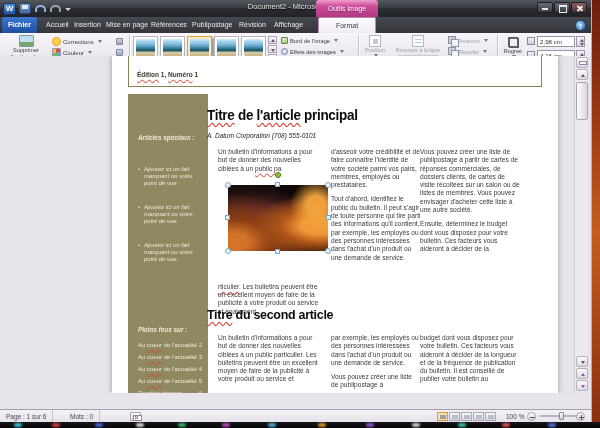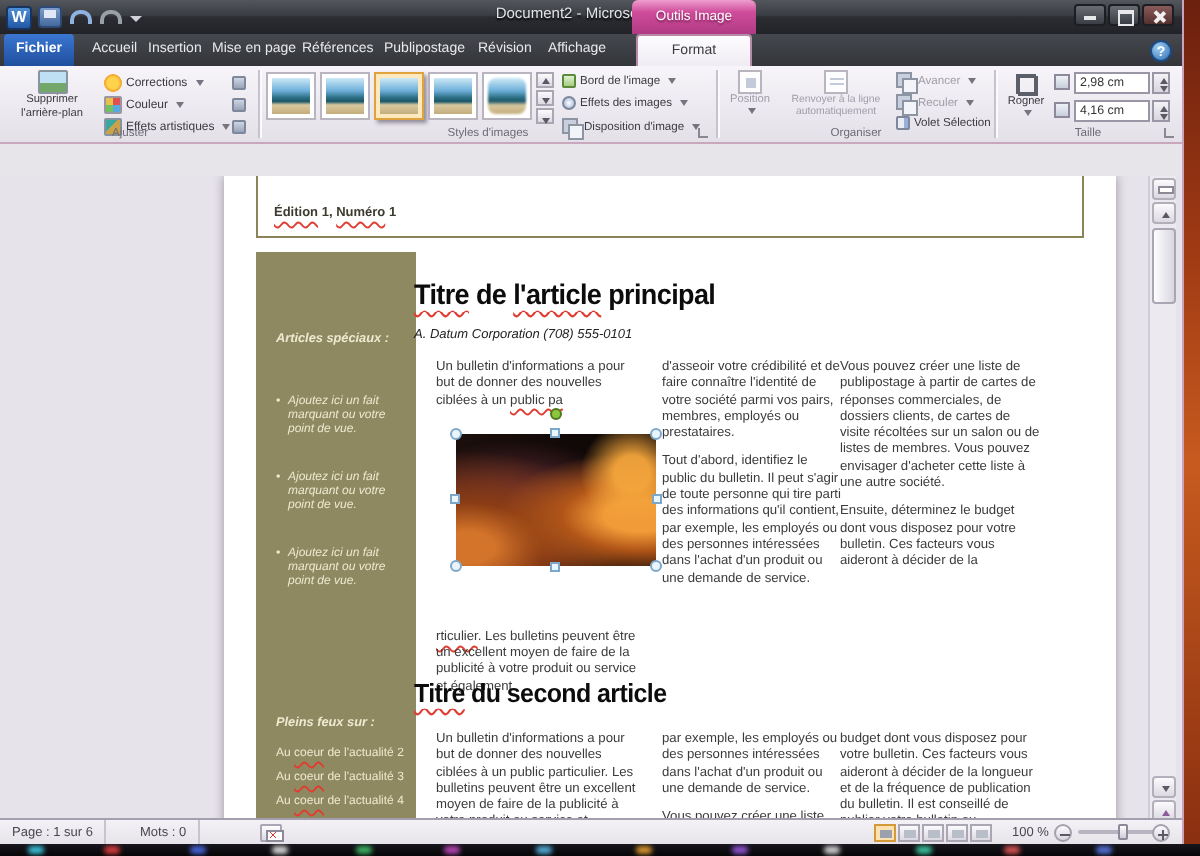--- a/index.html
+++ b/index.html
@@ -112,21 +112,21 @@
   .icon-crop::after{right:0px; bottom:0px; width:8px; height:8px; border-left:none; border-top:none;}
   .icon-pos { width:12px; height:12px; background:#fdfdfe; border:1px solid #b8b4c0; position:relative; }
   .icon-pos::after{content:""; position:absolute; left:3px; top:3px; width:5px; height:5px; background:#c3cbdb;}
   .icon-wrap { width:12px; height:12px; background:#fdfdfe; border:1px solid #b8b4c0; position:relative; }
   .icon-wrap::after{content:""; position:absolute; left:2px; top:3px; width:7px; height:5px; background:repeating-linear-gradient(180deg,#c3cbdb 0 1px,transparent 1px 2.5px);}
   .icon-layer { width:9px; height:9px; position:relative; }
   .icon-layer::before{content:""; position:absolute; left:0; top:0; width:6px; height:6px; background:#c8cfdd; border:1px solid #8d94a4;}
   .icon-layer::after{content:""; position:absolute; left:3px; top:3px; width:6px; height:6px; background:#f2f4f8; border:1px solid #8d94a4;}
 
   
-  .docarea { position:absolute; left:0; top:88px; width:591px; height:337px;
+  .docarea { position:absolute; left:0; top:56px; width:591px; height:337px;
     background:#e7e3ea; overflow:hidden; }
   .page { position:absolute; left:112px; top:0; width:446px; height:337px; background:#fff;
     box-shadow:0 0 5px rgba(40,30,50,.4); }
   .masthead { position:absolute; left:16px; top:-30px; width:414px; height:61px;
     border:1px solid #8a8458; background:#fff; }
   .edition { position:absolute; left:8px; top:44px; font-size:6.5px; font-weight:bold; color:#3d3a2e; }
   .nl-title { position:absolute; left:95px; top:-12px; width:320px; text-align:center;
     font-size:37px; font-weight:bold; letter-spacing:-1px; color:#0a0a0a;
     transform:scaleY(1.08); line-height:40px; white-space:nowrap; }
   .wavy { text-decoration-line:underline; text-decoration-style:wavy;

